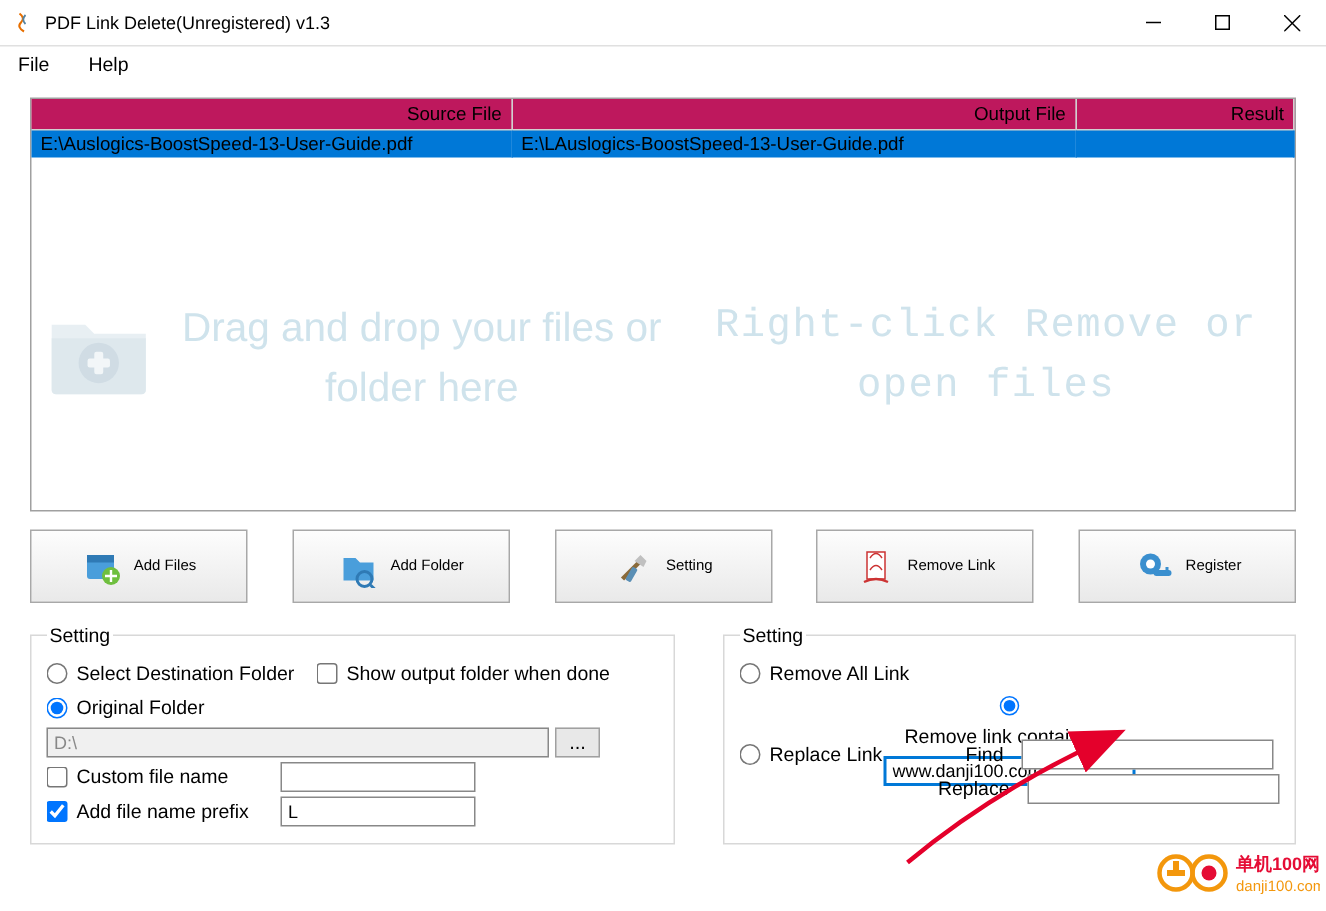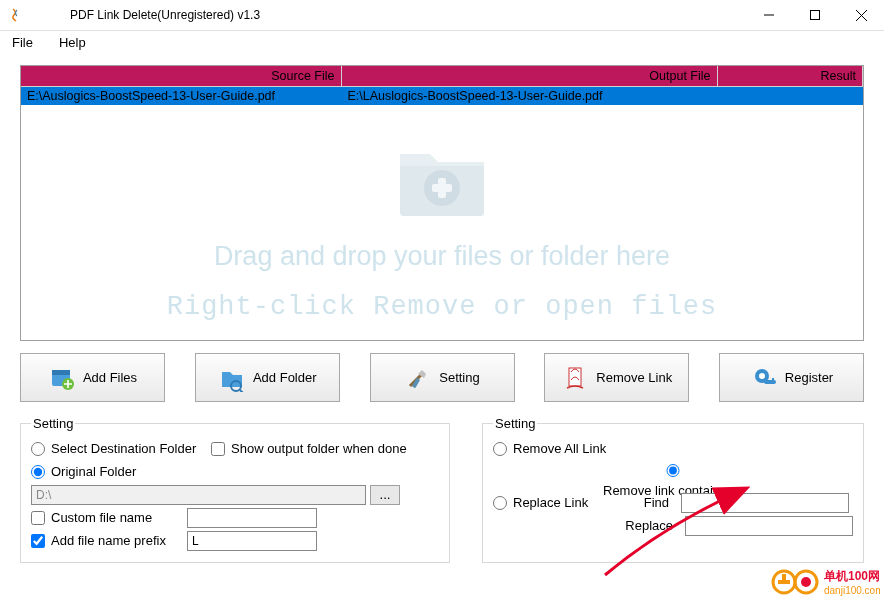--- a/index.html
+++ b/index.html
@@ -1,36 +1,36 @@
 <!DOCTYPE html>
 <html><head>
 <meta charset="utf-8">
 <style>
 * { box-sizing: border-box; margin: 0; padding: 0; }
 body { font-family: "Microsoft YaHei", Arial, sans-serif; font-size: 13px; color: #000; background: #fff; width: 884px; height: 607px; overflow: hidden; position: relative; }
-.titlebar { height: 31px; border-bottom: 1px solid #e0e0e0; display: flex; align-items: center; padding: 0 0 0 8px; gap: 40px; }
+.titlebar { height: 31px; border-bottom: 1px solid #e0e0e0; display: flex; align-items: center; padding: 0 0 0 8px; }
 .titlebar .java-icon { width: 16px; height: 16px; margin-right: 6px; }
 .titlebar .title { flex: 1; font-size: 12px; color: #000; }
 .titlebar .winbtns { display: flex; }
 .winbtn { width: 46px; height: 30px; display: flex; align-items: center; justify-content: center; color: #000; }
 .winbtn svg { stroke: #000; stroke-width: 1; fill: none; }
 .menubar { height: 22px; display: flex; align-items: center; padding: 0 6px; gap: 14px; font-size: 13px; }
 .menuitem { padding: 2px 6px; }
 .content { padding: 12px 20px 8px 20px; }
 .filegrid { border: 1px solid #a0a0a0; height: 276px; background: #fff; position: relative; }
 .filegrid table { width: 100%; border-collapse: collapse; }
 .filegrid th { background: #be185d; border-right: 1px solid #d0d0d0; border-bottom: 1px solid #d0d0d0; text-align: right; font-weight: normal; font-size: 12.5px; padding: 2px 6px; height: 20px; }
 .filegrid th:first-child { width: 320px; }
 .filegrid th:nth-child(2) { width: 376px; }
 .filegrid td { font-size: 12.5px; padding: 2px 6px; height: 18px; color: #000000; background: #0078d7; border-right: 1px solid #0078d7; }
-.dropzone { position: absolute; top: 42px; left: 0; right: 0; bottom: 0; display: flex; flex-direction: column; align-items: center; justify-content: flex-start; pointer-events: none; padding-top: 18px; }
+.dropzone { position: absolute; top: 42px; left: 0; right: 0; bottom: 0; display: flex; flex-direction: row; align-items: center; justify-content: flex-start; pointer-events: none; padding-top: 18px; }
 .dropzone .foldericon { opacity: 0.55; }
 .dropzone .txt { color: #cfe3ec; font-size: 27px; font-family: Arial, sans-serif; line-height: 1.5; text-align: center; margin-top: 10px; white-space: pre-line; }
 .buttonrow { display: flex; justify-content: space-between; margin: 12px 0 14px 0; }
-.bigbtn { width: 145px; height: 49px; border: 1px solid #a8a8a8; background: linear-gradient(#fdfdfd,#e9e9e9); display: flex; align-items: center; justify-content: center; gap: 7px; font-size: 13px; }
+.bigbtn { width: 145px; height: 49px; border: 1px solid #a8a8a8; background: linear-gradient(#fdfdfd,#e9e9e9); display: flex; align-items: center; justify-content: center; gap: 7px; font-size: 10px; }
 .bottomrow { display: flex; gap: 32px; }
 fieldset { border: 1px solid #d8d8d8; padding: 6px 10px 10px 10px; font-size: 13px; }
 fieldset legend { font-size: 13px; padding: 0 2px; }
 .outputfs { width: 440px; }
 .settingfs { flex: 1; }
 .row { display: flex; align-items: center; height: 23px; gap: 6px; }
 .radio, .check { width: 14px; height: 14px; }
 .textin { border: 1px solid #888; height: 20px; font-size: 12px; padding: 1px 4px; background: #fff; }
 .textin:disabled { background: #f0f0f0; color: #888; }
 .smallbtn { width: 30px; height: 20px; border: 1px solid #a0a0a0; background: #e8e8e8; }
@@ -188,20 +188,21 @@
 
     <fieldset class="settingfs">
       <legend>Setting</legend>
       <div class="row">
           <input type="radio" class="radio" style="">
           <label>Remove All Link</label>
         </div>
       <div class="row" style="margin-top:4px;flex-direction:column;">
           <input type="radio" class="radio" checked="" style="">
           <label style="width:140px;">Remove link contains</label>
+          <input class="textin highlight-input" style="width: 168px;" value="www.danji100.com">
         </div>
       <div class="row" style="margin-top:4px;">
           <input type="radio" class="radio" style="">
           <label style="width:100px;">Replace Link</label>
           <label style="width:50px;text-align:right;margin-right:6px;">Find</label>
           <input class="textin" style="width: 168px;">
         </div>
       <div class="row">
           <span style="width:118px;"></span>
           <label style="width:56px;text-align:right;margin-right:6px;">Replace</label>

